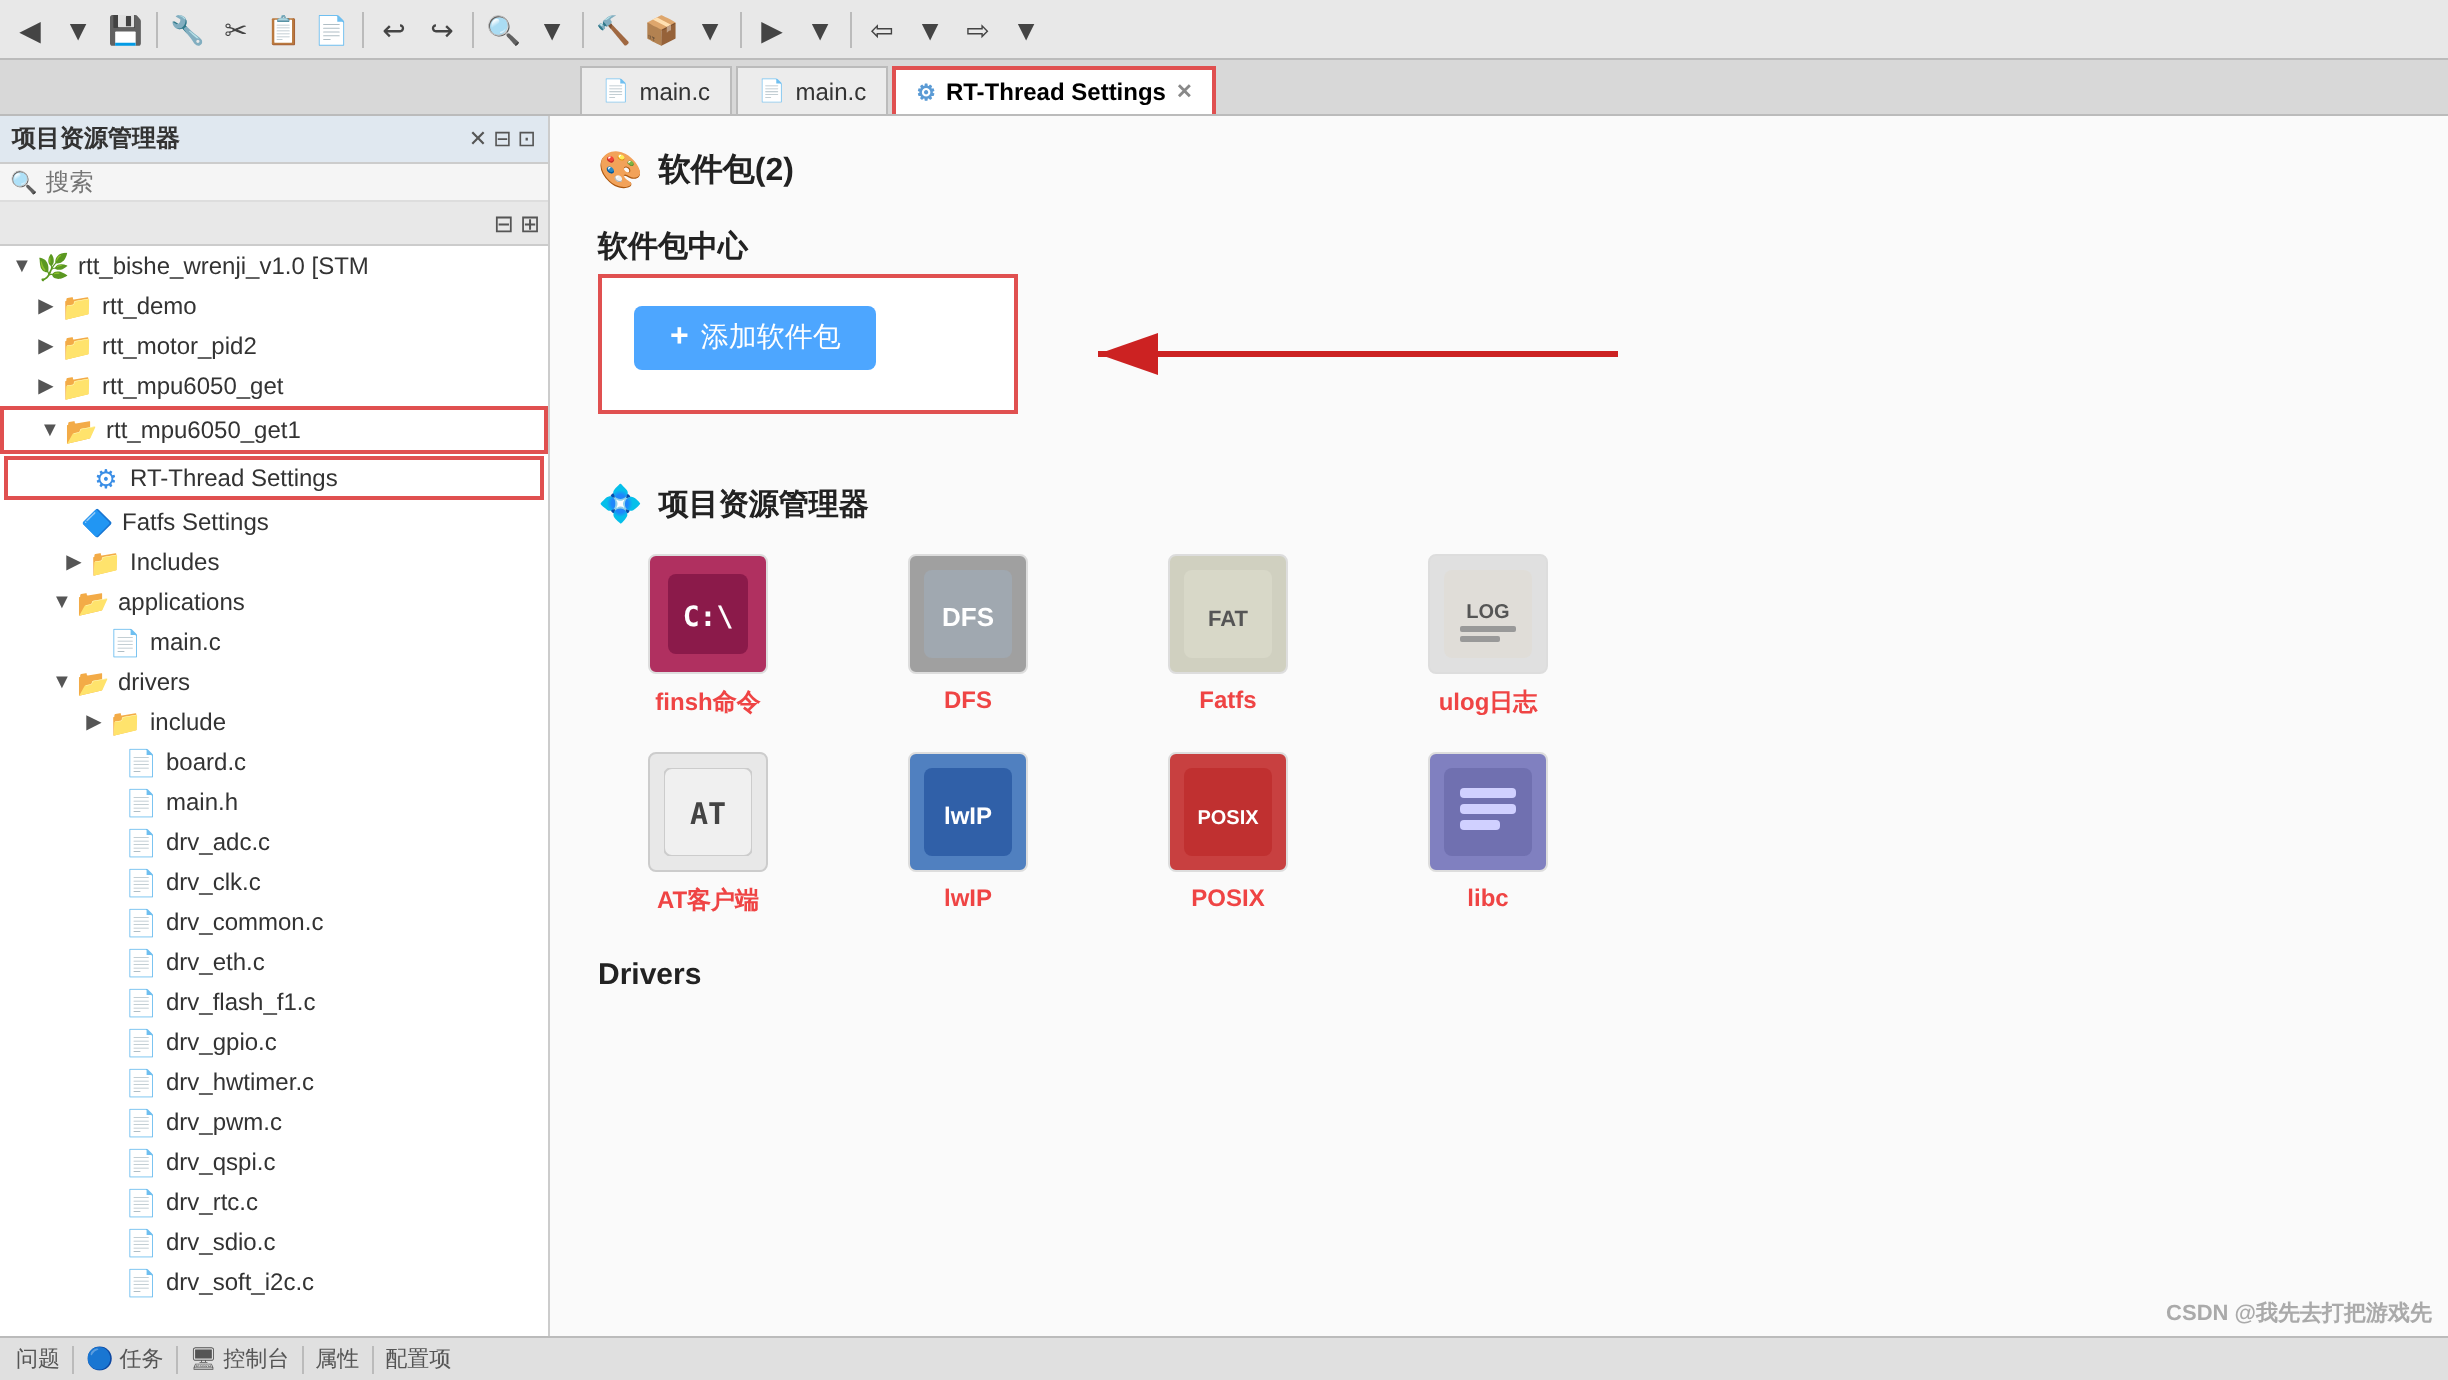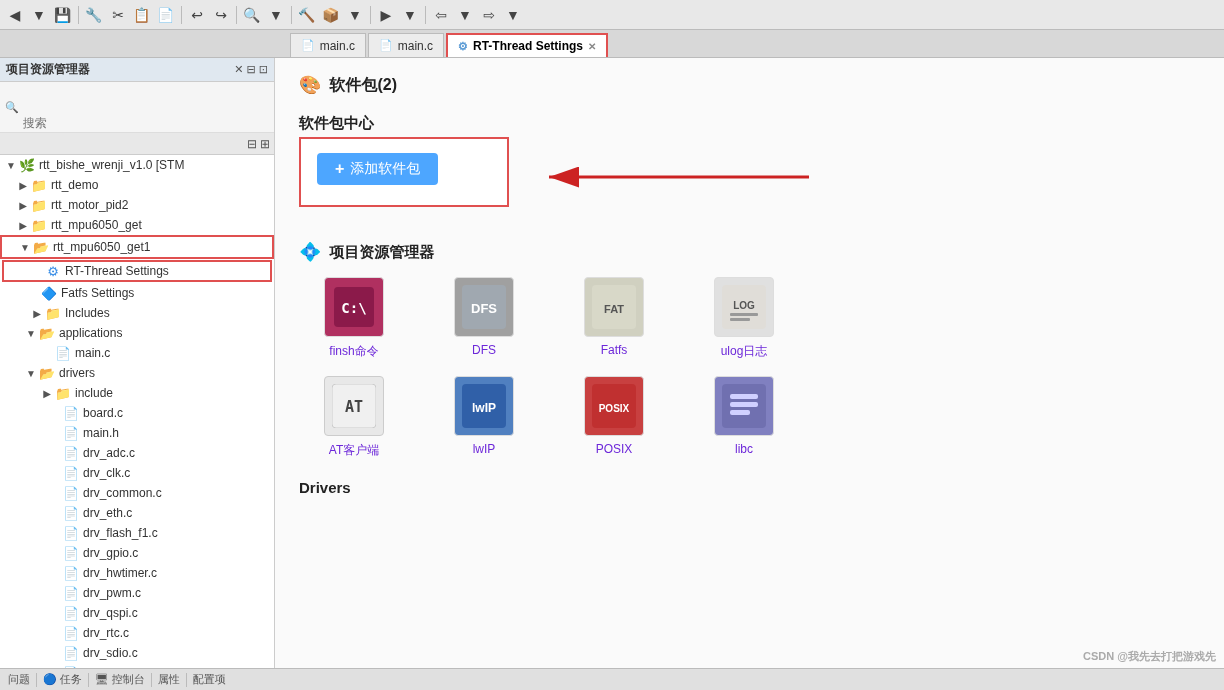--- a/index.html
+++ b/index.html
@@ -148,21 +148,21 @@
     }
     .comp-icon-box {
       width: 60px; height: 60px;
       background: #f5f5f5;
       border: 1px solid #ddd;
       display: flex; align-items: center; justify-content: center;
       font-size: 26px;
       margin-bottom: 6px;
       border-radius: 4px;
     }
-    .comp-label { font-size: 12px; color: #6d28d9; }
+    .comp-label { font-size: 12px; color: #ef4444; font-weight: bold; }
 
     
     .drivers-section { margin-top: 20px; }
     .drivers-title { font-size: 15px; font-weight: bold; color: #222; }
 
     
     .statusbar {
       height: 22px;
       background: #e0e0e0;
       border-top: 1px solid #bbb;
@@ -262,21 +262,21 @@
       <span style="font-size:12px;font-weight:bold;color:#333;">项目资源管理器</span>
       <div style="display:flex;gap:3px;align-items:center;">
         <span style="font-size:11px;color:#555;">✕</span>
         <span style="font-size:11px;color:#555;">⊟</span>
         <span style="font-size:11px;color:#555;">⊡</span>
       </div>
     </div>
 
     <div style="display:flex;align-items:center;background:#f5f5f5;border-bottom:1px solid #ddd;padding:2px 5px;gap:4px;">
       <span style="font-size:11px;color:#888;">🔍</span>
-      <input type="text" style="border: none; background: transparent; font-size: 12px; color: rgb(85, 85, 85); outline: none; width: 100%; margin-top: 32px;" placeholder="搜索">
+      <input type="text" style="border: none; background: transparent; font-size: 12px; color: rgb(85, 85, 85); outline: none; width: 100%;" placeholder="搜索">
     </div>
 
     <div class="sidebar-toolbar">
       <span class="sidebar-toolbar-icon">⊟</span>
       <span class="sidebar-toolbar-icon">⊞</span>
     </div>
 
     <div>
 
       <div class="tree-item" style="padding-left:4px;">

